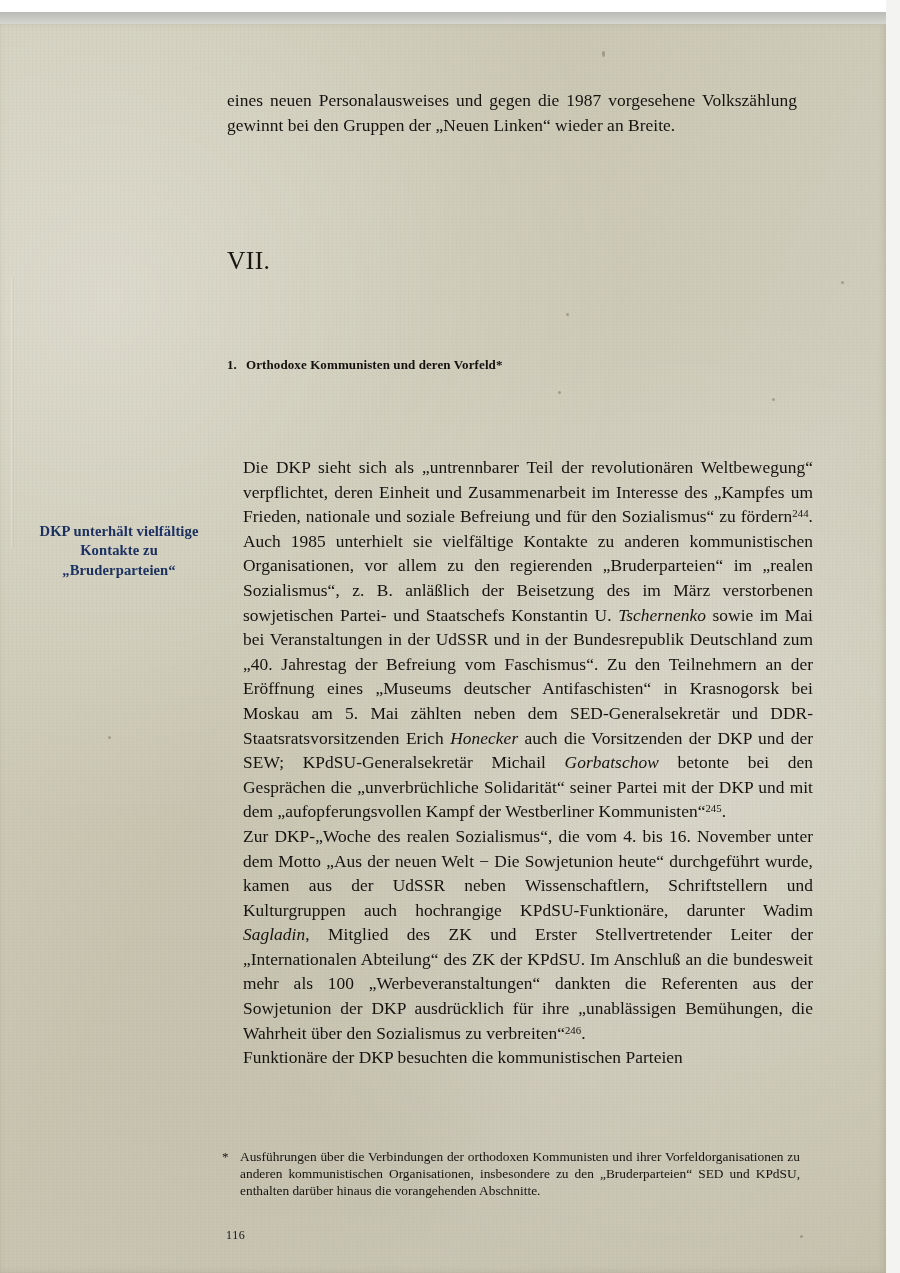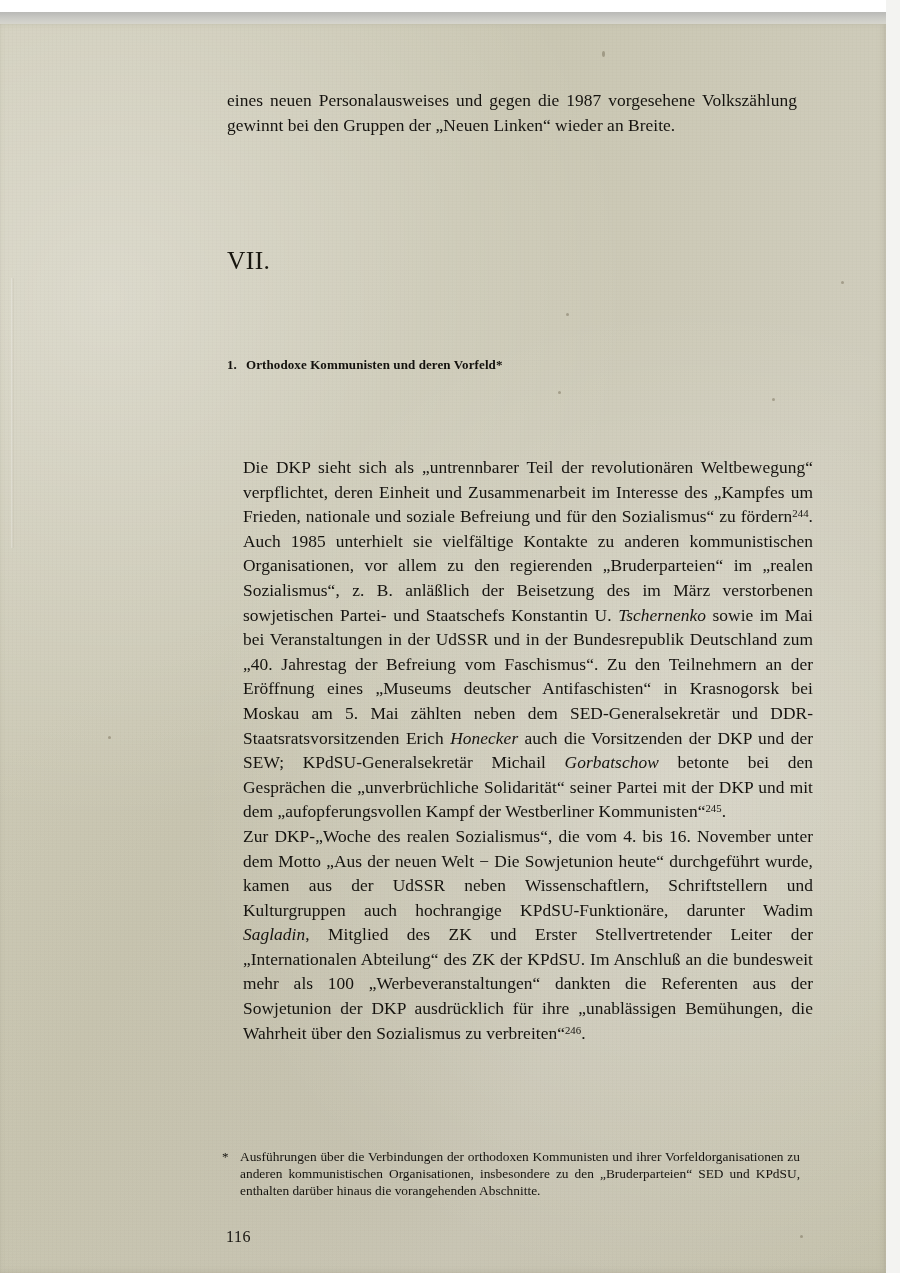--- a/index.html
+++ b/index.html
@@ -180,21 +180,21 @@
     margin-left: 18px;
     display: block;
   }
 
   
   .folio {
     position: absolute;
     left: 226px;
     top: 1228px;
     color: #16140f;
-    font-size: 16px;
+    font-size: 12px;
     letter-spacing: 0.6px;
   }
 
   
   .speck {
     position: absolute;
     background: #6f6750;
     border-radius: 50%;
     opacity: 0.45;
   }
@@ -221,27 +221,29 @@
 
   <div class="chapter">
     <span class="chapter-num">VII.</span>
   </div>
 
   <div class="sec-h sec-1">
     <span class="sec-no">1.</span><span>Orthodoxe Kommunisten und deren Vorfeld*</span>
   </div>
 
 
+  <div class="marginal">DKP unterhält vielfältige Kontakte zu „Bruderparteien“</div>
 
   <div class="main-body">
 
     <p class="bodytext"><span>Die DKP sieht sich als „untrennbarer Teil der revolutionären Weltbewegung“ verpflichtet, deren Einheit und Zusammenarbeit im Interesse des „Kampfes um Frieden, nationale und soziale Befreiung und für den Sozialismus“ zu fördern</span><sup>244</sup><span>. Auch 1985 unterhielt sie vielfältige Kontakte zu anderen kommunistischen Organisationen, vor allem zu den regierenden „Bruderparteien“ im „realen Sozialismus“, z. B. anläßlich der Beisetzung des im März verstorbenen sowjetischen Partei- und Staatschefs Konstantin U. </span><em>Tschernenko</em><span> sowie im Mai bei Veranstaltungen in der UdSSR und in der Bundesrepublik Deutschland zum „40. Jahrestag der Befreiung vom Faschismus“. Zu den Teilnehmern an der Eröffnung eines „Museums deutscher Antifaschisten“ in Krasnogorsk bei Moskau am 5. Mai zählten neben dem SED-Generalsekretär und DDR-Staatsratsvorsitzenden Erich </span><em>Honecker</em><span> auch die Vorsitzenden der DKP und der SEW; KPdSU-Generalsekretär Michail </span><em>Gorbatschow</em><span> betonte bei den Gesprächen die „unverbrüchliche Solidarität“ seiner Partei mit der DKP und mit dem „aufopferungsvollen Kampf der Westberliner Kommunisten“</span><sup>245</sup><span>.</span></p>
 
     <p class="bodytext"><span>Zur DKP-„Woche des realen Sozialismus“, die vom 4. bis 16. November unter dem Motto „Aus der neuen Welt − Die Sowjetunion heute“ durchgeführt wurde, kamen aus der UdSSR neben Wissenschaftlern, Schriftstellern und Kulturgruppen auch hochrangige KPdSU-Funktionäre, darunter Wadim </span><em>Sagladin</em><span>, Mitglied des ZK und Erster Stellvertretender Leiter der „Internationalen Abteilung“ des ZK der KPdSU. Im Anschluß an die bundesweit mehr als 100 „Werbeveranstaltungen“ dankten die Referenten aus der Sowjetunion der DKP ausdrücklich für ihre „unablässigen Bemühungen, die Wahrheit über den Sozialismus zu verbreiten“</span><sup>246</sup><span>.</span></p>
 
+    <p class="bodytext">Funktionäre der DKP besuchten die kommunistischen Parteien</p>
   </div>
 
   <div class="footnote">
     <span class="fn-mark">*</span>
     <span class="fn-text">Ausführungen über die Verbindungen der orthodoxen Kommunisten und ihrer Vorfeldorganisationen zu anderen kommunistischen Organisationen, insbesondere zu den „Bruderparteien“ SED und KPdSU, enthalten darüber hinaus die vorangehenden Abschnitte.</span>
   </div>
 
   <div class="folio">116</div>
 
   <div class="scan-white-top"></div>

